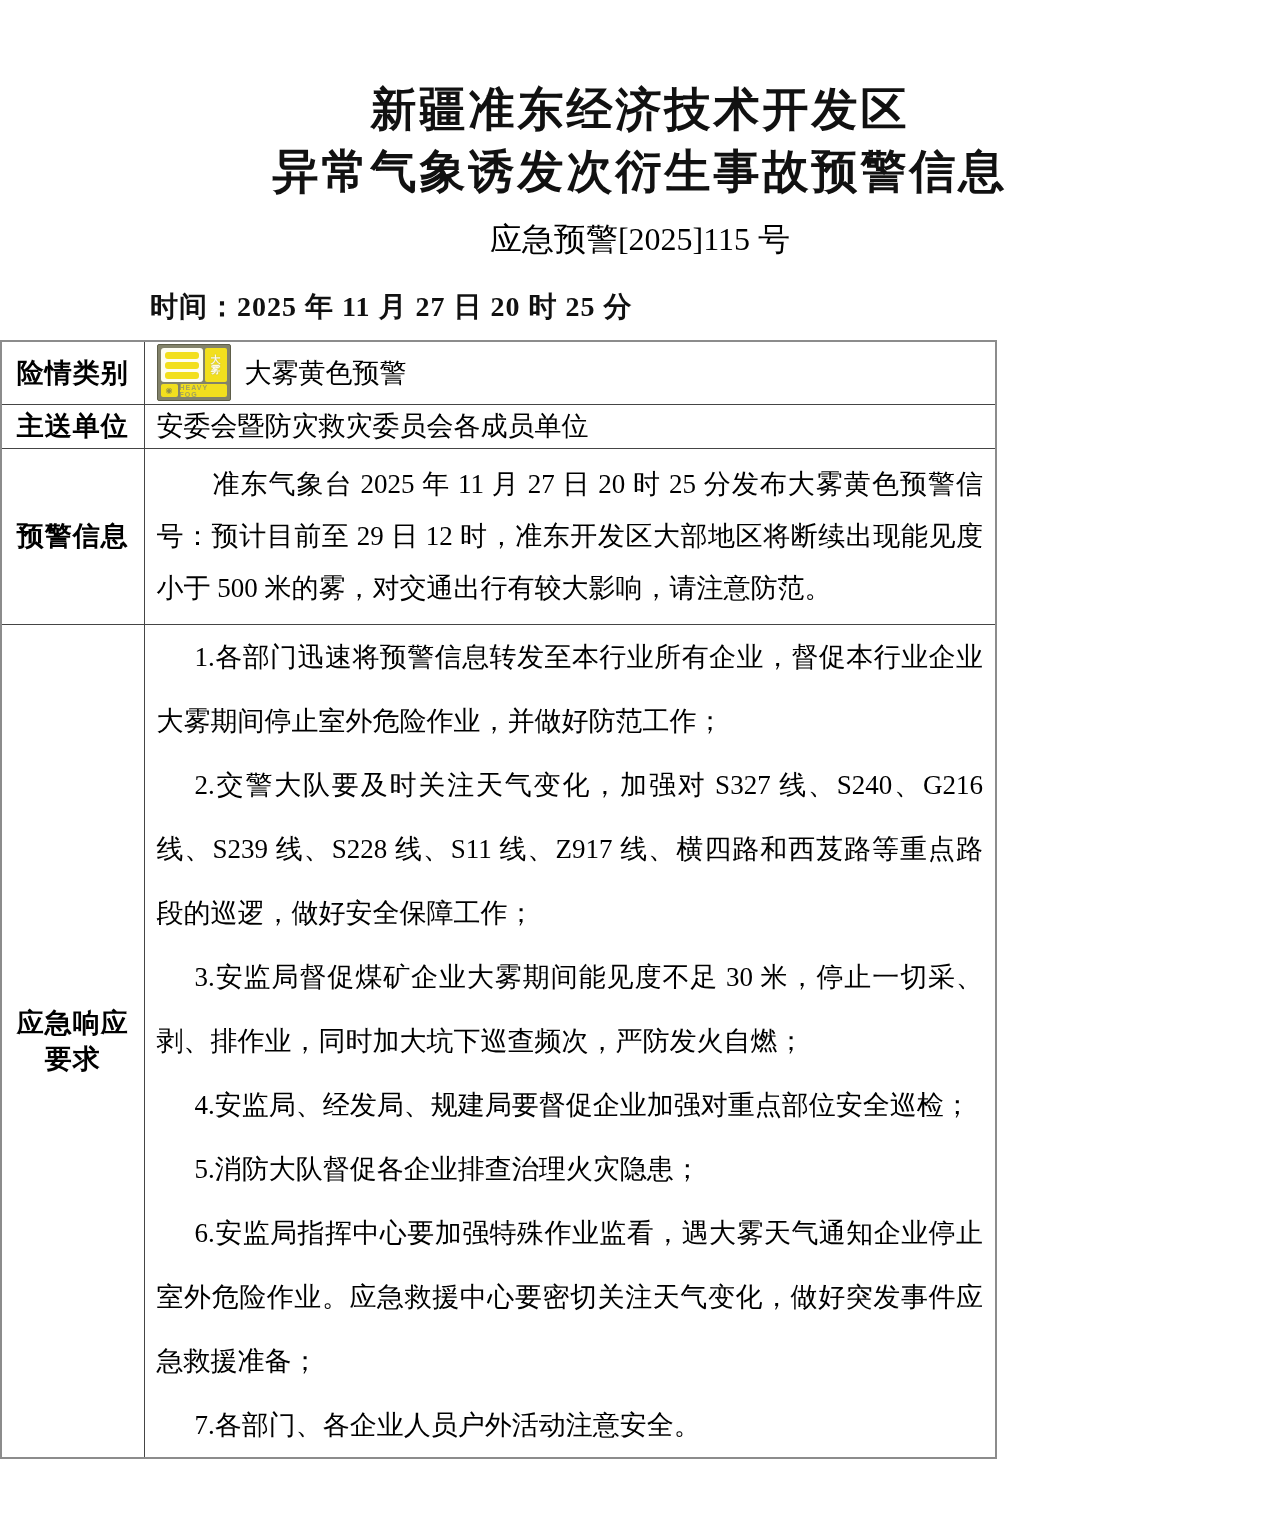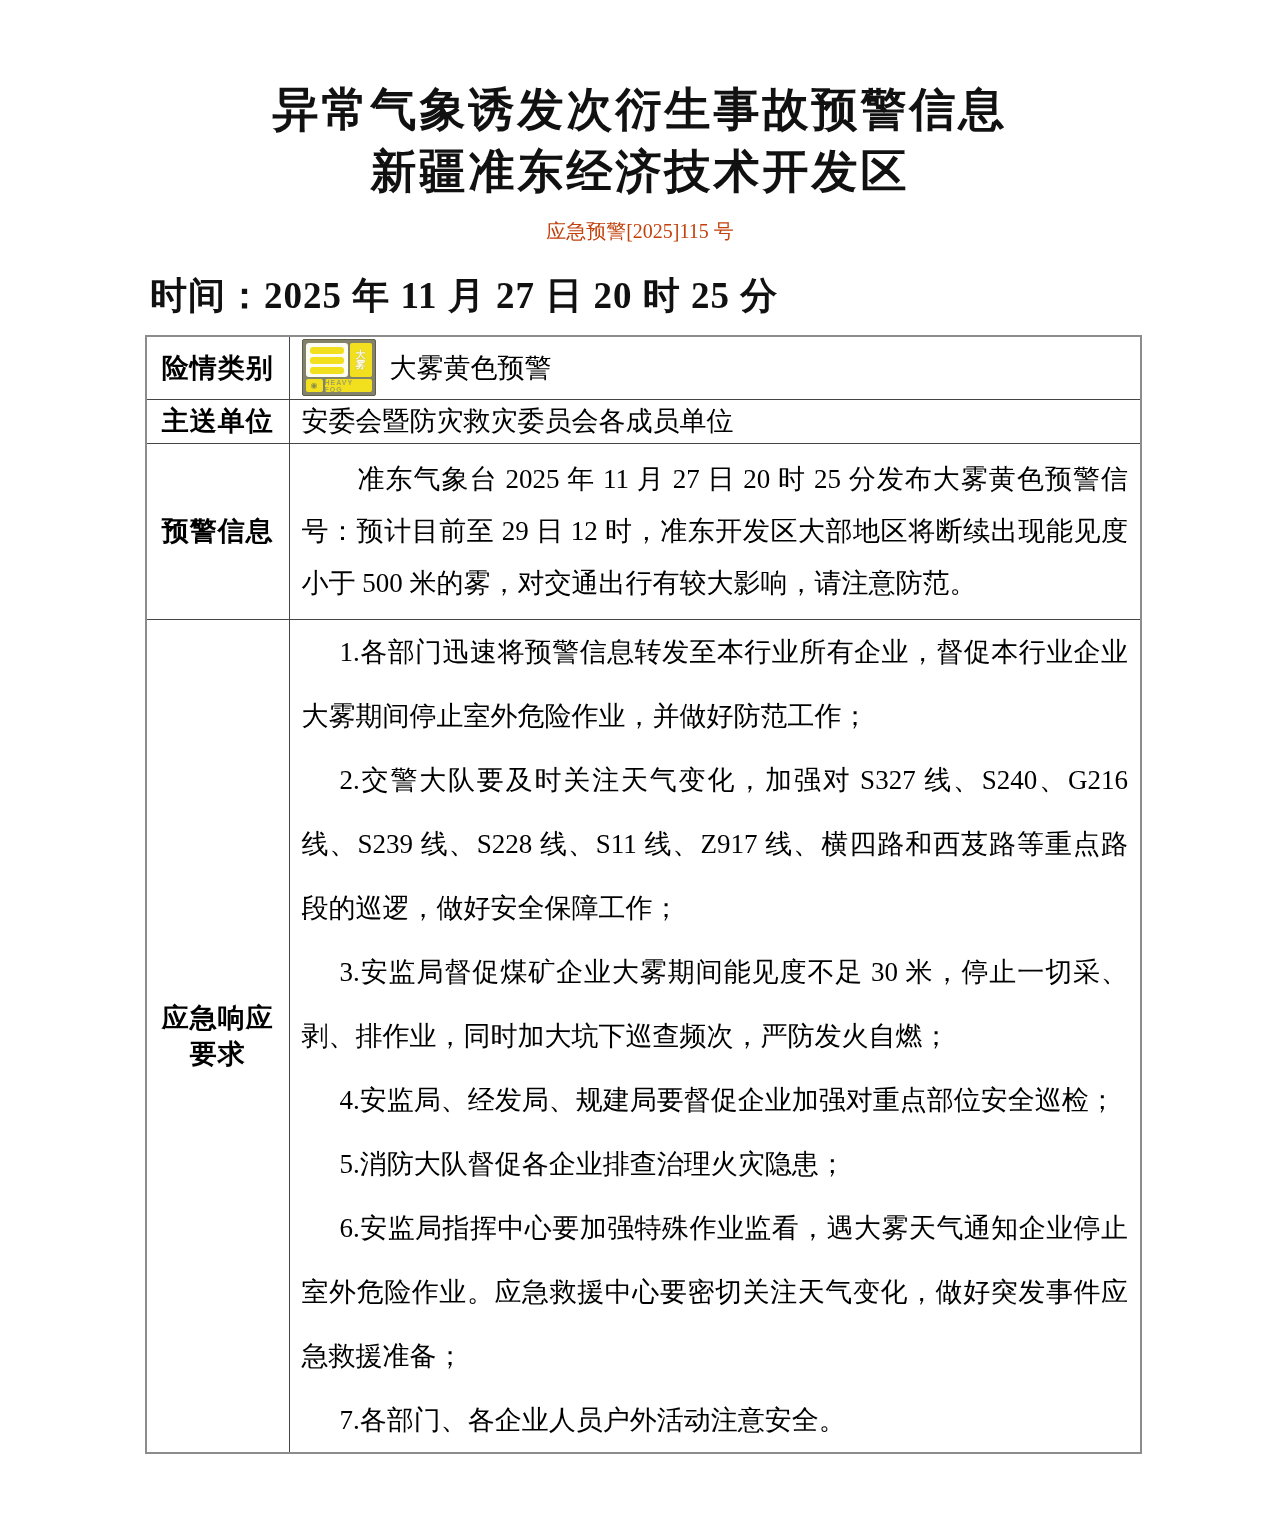--- a/index.html
+++ b/index.html
@@ -17,35 +17,34 @@
     text-align:center;
     font-family:"Liberation Sans", sans-serif;
     font-weight:700;
     font-size:46px;
     line-height:62px;
     letter-spacing:3px;
     color:#111;
   }
   .doc-number {
     text-align:center;
-    font-size:20px;
+    font-size:32px;
     margin-top:16px;
-    color:#c2410c;
+    color:#000000;
   }
   .time-line {
     margin:26px 0 14px 150px;
-    font-size:37px;
+    font-size:28px;
     font-weight:700;
     letter-spacing:1px;
     color:#111;
   }
 
   
   table.warning-table {
-    margin-left:145px;
     width:995px;
     border-collapse:collapse;
     table-layout:fixed;
     border:2px solid #8c8c8c;
   }
   table.warning-table td {
     border:1px solid #454545;
     font-size:27px;
     vertical-align:middle;
     padding:0 12px;
@@ -121,22 +120,22 @@
     font-family:"Liberation Sans", sans-serif;
     font-size:7px; letter-spacing:1px; font-weight:700;
     color:#a3a35c;
   }
 </style>
 </head>
 <body>
 
 <div class="page">
 
+  <div class="title">新疆准东经济技术开发区</div>
   <div class="title">异常气象诱发次衍生事故预警信息</div>
-  <div class="title">新疆准东经济技术开发区</div>
   <div class="doc-number">应急预警[2025]115 号</div>
   <div class="time-line">时间：2025 年 11 月 27 日 20 时 25 分</div>
 
   <table class="warning-table">
     <colgroup>
       <col style="width:143px">
         <col style="width:368px">
         <col style="width:161px">
         <col style="width:323px">
     </colgroup>

